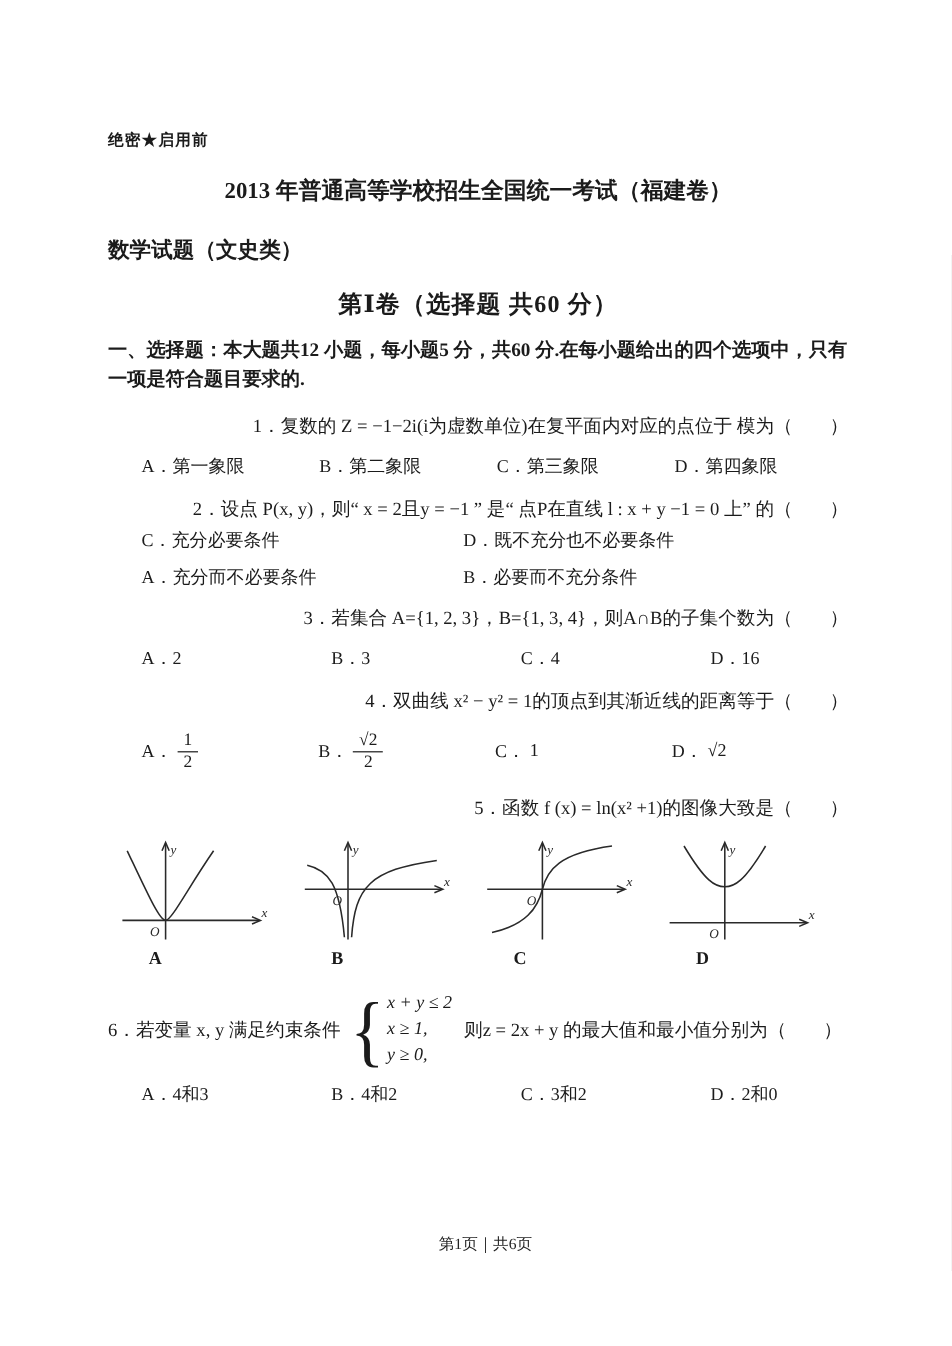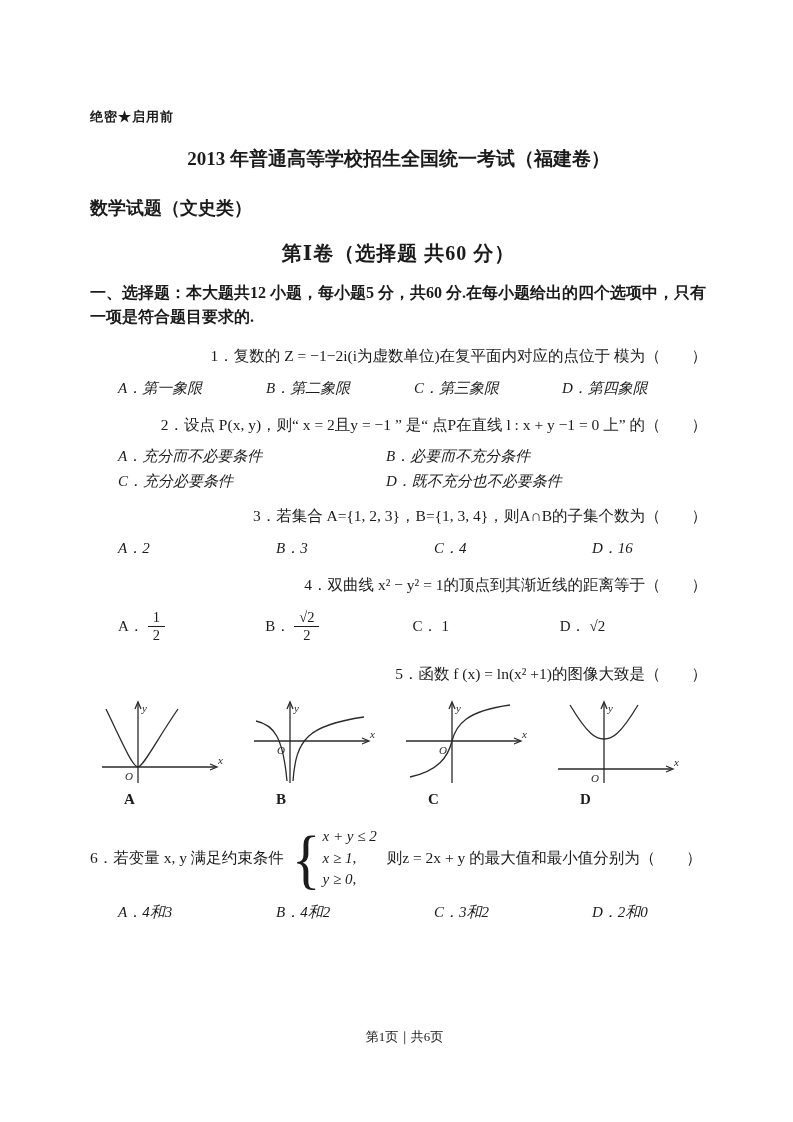--- a/index.html
+++ b/index.html
@@ -12,21 +12,21 @@
     padding:108px 86px 0 90px;
   }
   .classification { font-weight:bold; font-size:13px; letter-spacing:1px; }
   .title { text-align:center; font-weight:bold; font-size:19px; margin-top:20px; }
   .subtitle { text-align:left; font-weight:bold; font-size:18px; margin-top:24px; }
   .section-heading { text-align:center; font-weight:bold; font-size:20px; margin-top:20px; letter-spacing:1px; }
   .instructions { font-weight:bold; font-size:16px; margin-top:14px; line-height:1.5; }
   .q-stem { font-size:15.5px; line-height:1.4;text-align:right; }
   .q1 { margin-top:16px; }
   .opts { display:flex; padding-left:28px; margin-top:12px; font-size:15px; }
-  .opts .opt { width:158px;font-style:italic; }
+  .opts .opt { width:158px; }
   .opts .opt:last-child { width:auto; }
   .opts-2col .opt { width:268px; }
   .q2 { margin-top:16px; }
   .q3 { margin-top:14px; }
   .q3 .opts .opt, .q1o .opt { width:148px; }
   .q4 { margin-top:16px; }
   .opts-frac { display:flex; align-items:center; padding-left:28px; margin-top:14px; font-size:15px; }
   .opts-frac .opt { width:158px; display:flex; align-items:center; }
   .frac { display:inline-block; text-align:center; vertical-align:middle; margin-left:4px; line-height:1.05; font-size:14.5px; }
   .frac .num { display:block; border-bottom:1.2px solid #1b1b1b; padding:0 5px 1px; }
@@ -64,27 +64,27 @@
 
   <div class="q-stem q1">1．复数的 Z = −1−2i(i为虚数单位)在复平面内对应的点位于 模为（　　）</div>
   <div class="opts q1o">
     <span class="opt">A．第一象限</span>
     <span class="opt">B．第二象限</span>
     <span class="opt">C．第三象限</span>
     <span class="opt">D．第四象限</span>
   </div>
 
   <div class="q-stem q2">2．设点 P(x, y)，则“ x = 2且y = −1 ” 是“ 点P在直线 l : x + y −1 = 0 上” 的（　　）</div>
+  <div class="opts opts-2col" style="margin-top:6px;">
+    <span class="opt">C．充分必要条件</span>
+    <span class="opt">D．既不充分也不必要条件</span>
+  </div>
   <div class="opts opts-2col">
     <span class="opt">A．充分而不必要条件</span>
     <span class="opt">B．必要而不充分条件</span>
-  </div>
-  <div class="opts opts-2col" style="margin-top:6px;">
-    <span class="opt">C．充分必要条件</span>
-    <span class="opt">D．既不充分也不必要条件</span>
   </div>
 
   <div class="q-stem q3">3．若集合 A={1, 2, 3}，B={1, 3, 4}，则A∩B的子集个数为（　　）</div>
   <div class="opts">
     <span class="opt">A．2</span>
     <span class="opt">B．3</span>
     <span class="opt">C．4</span>
     <span class="opt">D．16</span>
   </div>
 

